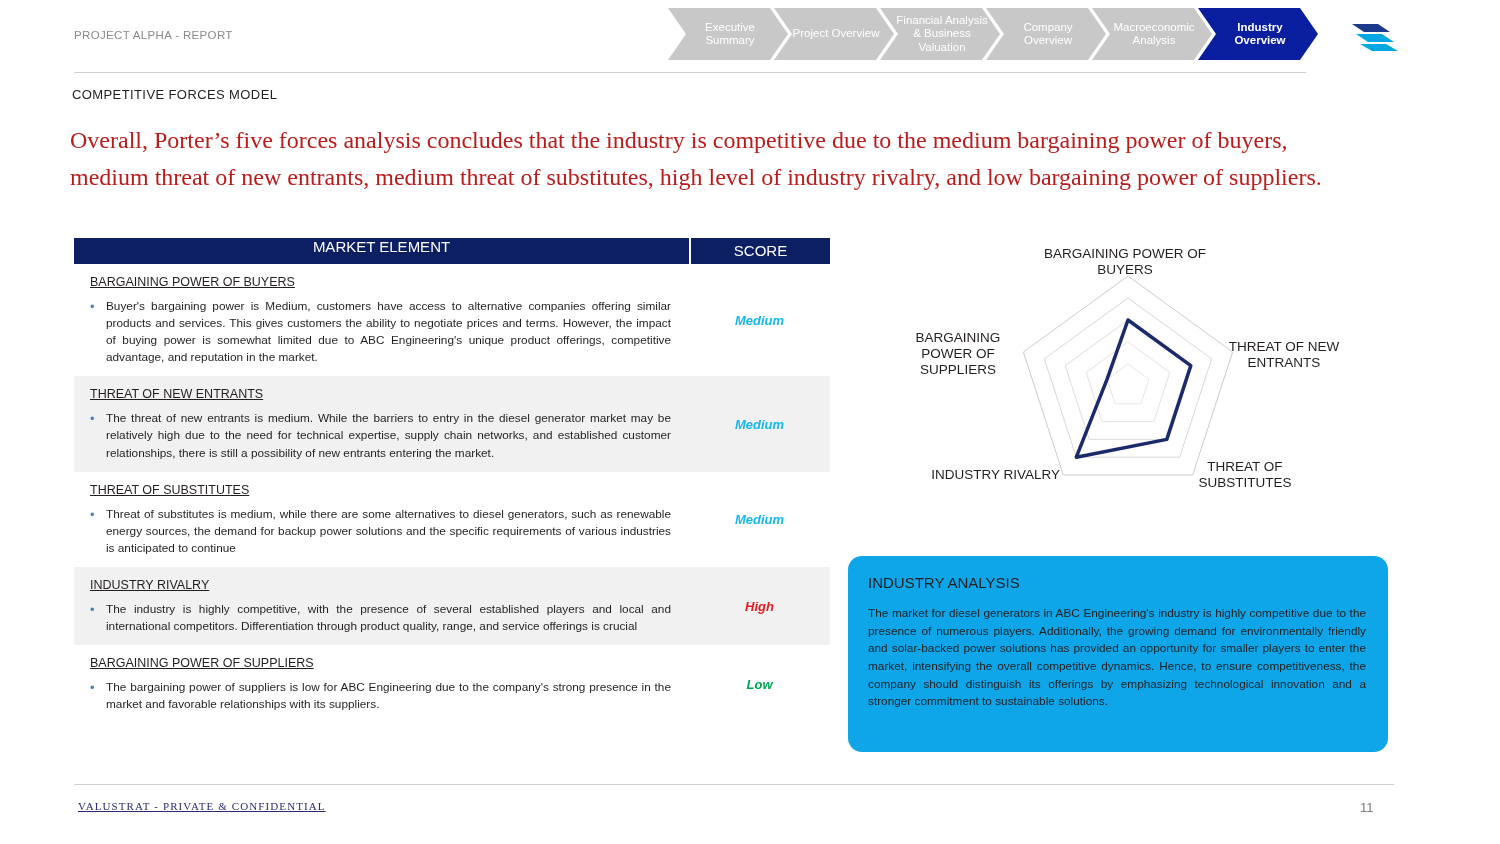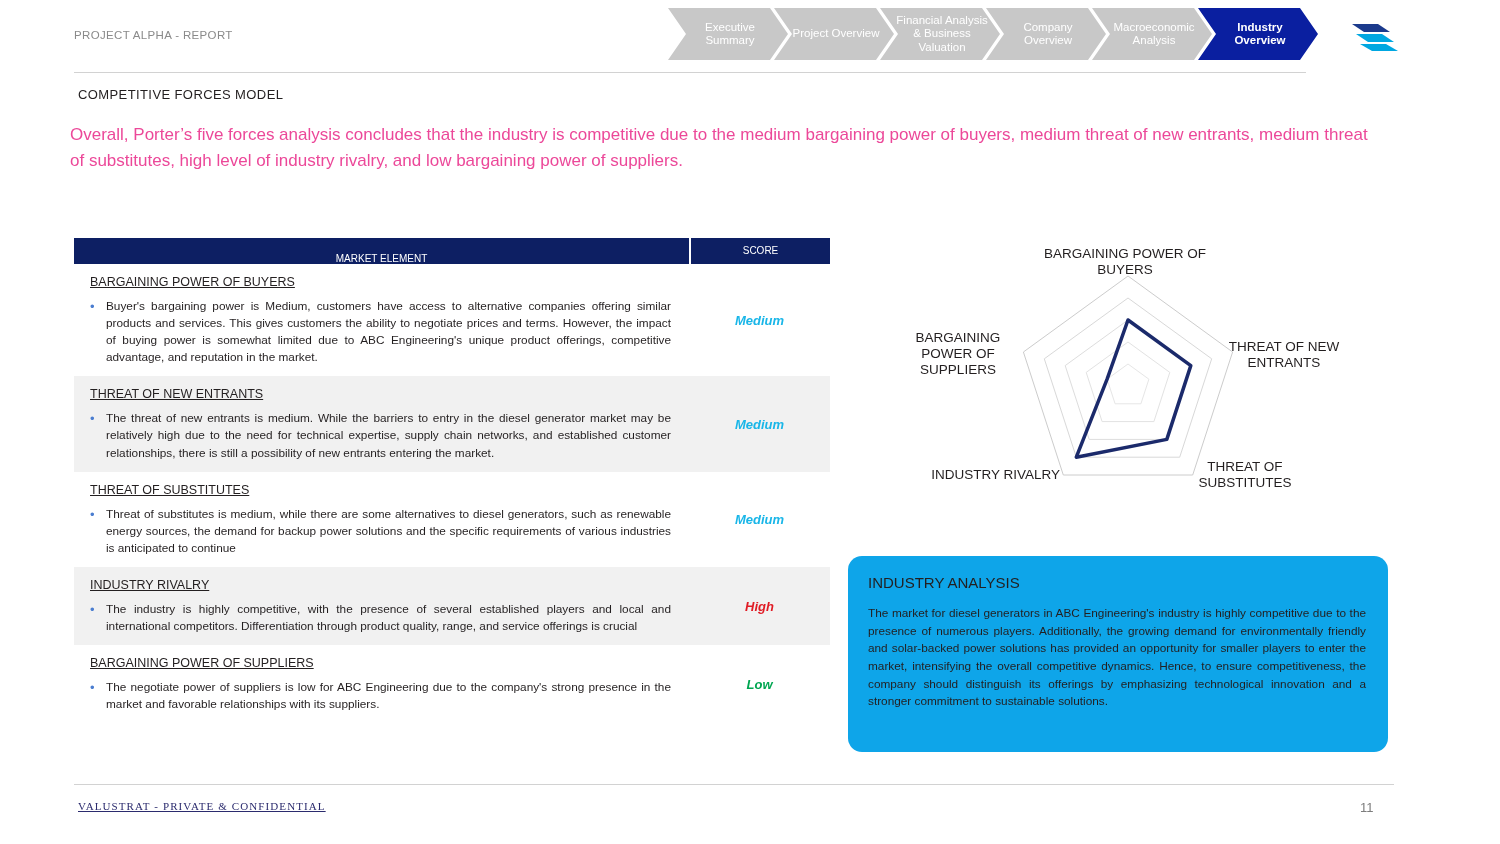--- a/index.html
+++ b/index.html
@@ -78,52 +78,52 @@
     position: absolute;
     left: 74px;
     top: 72px;
     width: 1232px;
     height: 1px;
     background: #d2d2d2;
   }
 
   .section-label {
     position: absolute;
-    left: 78px;
+    left: 72px;
     top: 87px;
     font-size: 13px;
     letter-spacing: 0.4px;
     color: #231f20;
   }
 
   .headline {
     position: absolute;
     left: 70px;
     top: 122px;
     width: 1300px;
-    font-size: 17px;
+    font-size: 24px;
     line-height: 1.55;
-    color: #ec4899;
-    font-family: Liberation Sans, sans-serif;
+    color: #b91c1c;
+    font-family: Liberation Serif, serif;
   }
 
   
   .table {
     position: absolute;
     left: 74px;
     top: 238px;
     width: 756px;
   }
   .t-head {
     display: flex;
     background: #0d1f63;
     color: #ffffff;
     height: 26px;
-    align-items: flex-end;
-    font-size: 10px;
+    align-items: flex-start;
+    font-size: 15px;
   }
   .t-head .col-el {
     flex: 0 0 615px;
     text-align: center;
   }
   .t-head .col-sc {
     flex: 1;
     text-align: center;
     border-left: 2px solid #ffffff;
     height: 26px;
@@ -339,21 +339,21 @@
         </div>
       </div>
       <div class="cell-sc sc-high">High</div>
     </div>
 
     <div class="t-row">
       <div class="cell-el">
         <div class="row-title">BARGAINING POWER OF SUPPLIERS</div>
         <div class="bullet-line">
           <div class="bullet-dot">•</div>
-          <div class="bullet-text">The negotiate power of suppliers is low for ABC Engineering due to the company's strong presence in the market and favorable relationships with its suppliers.</div>
+          <div class="bullet-text">The bargaining power of suppliers is low for ABC Engineering due to the company's strong presence in the market and favorable relationships with its suppliers.</div>
         </div>
       </div>
       <div class="cell-sc sc-low">Low</div>
     </div>
   </div>
 
   <div class="radar">
     <svg width="520" height="300" viewBox="0 0 520 300">
       <g transform="translate(248,148)">
 

